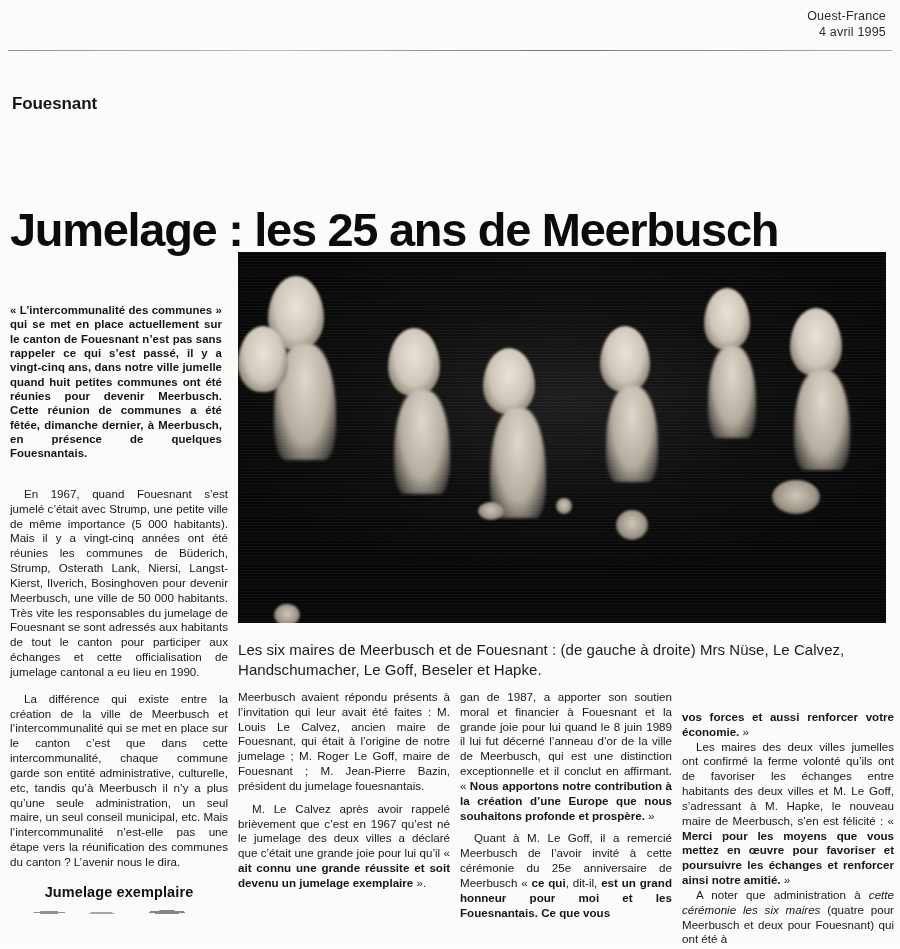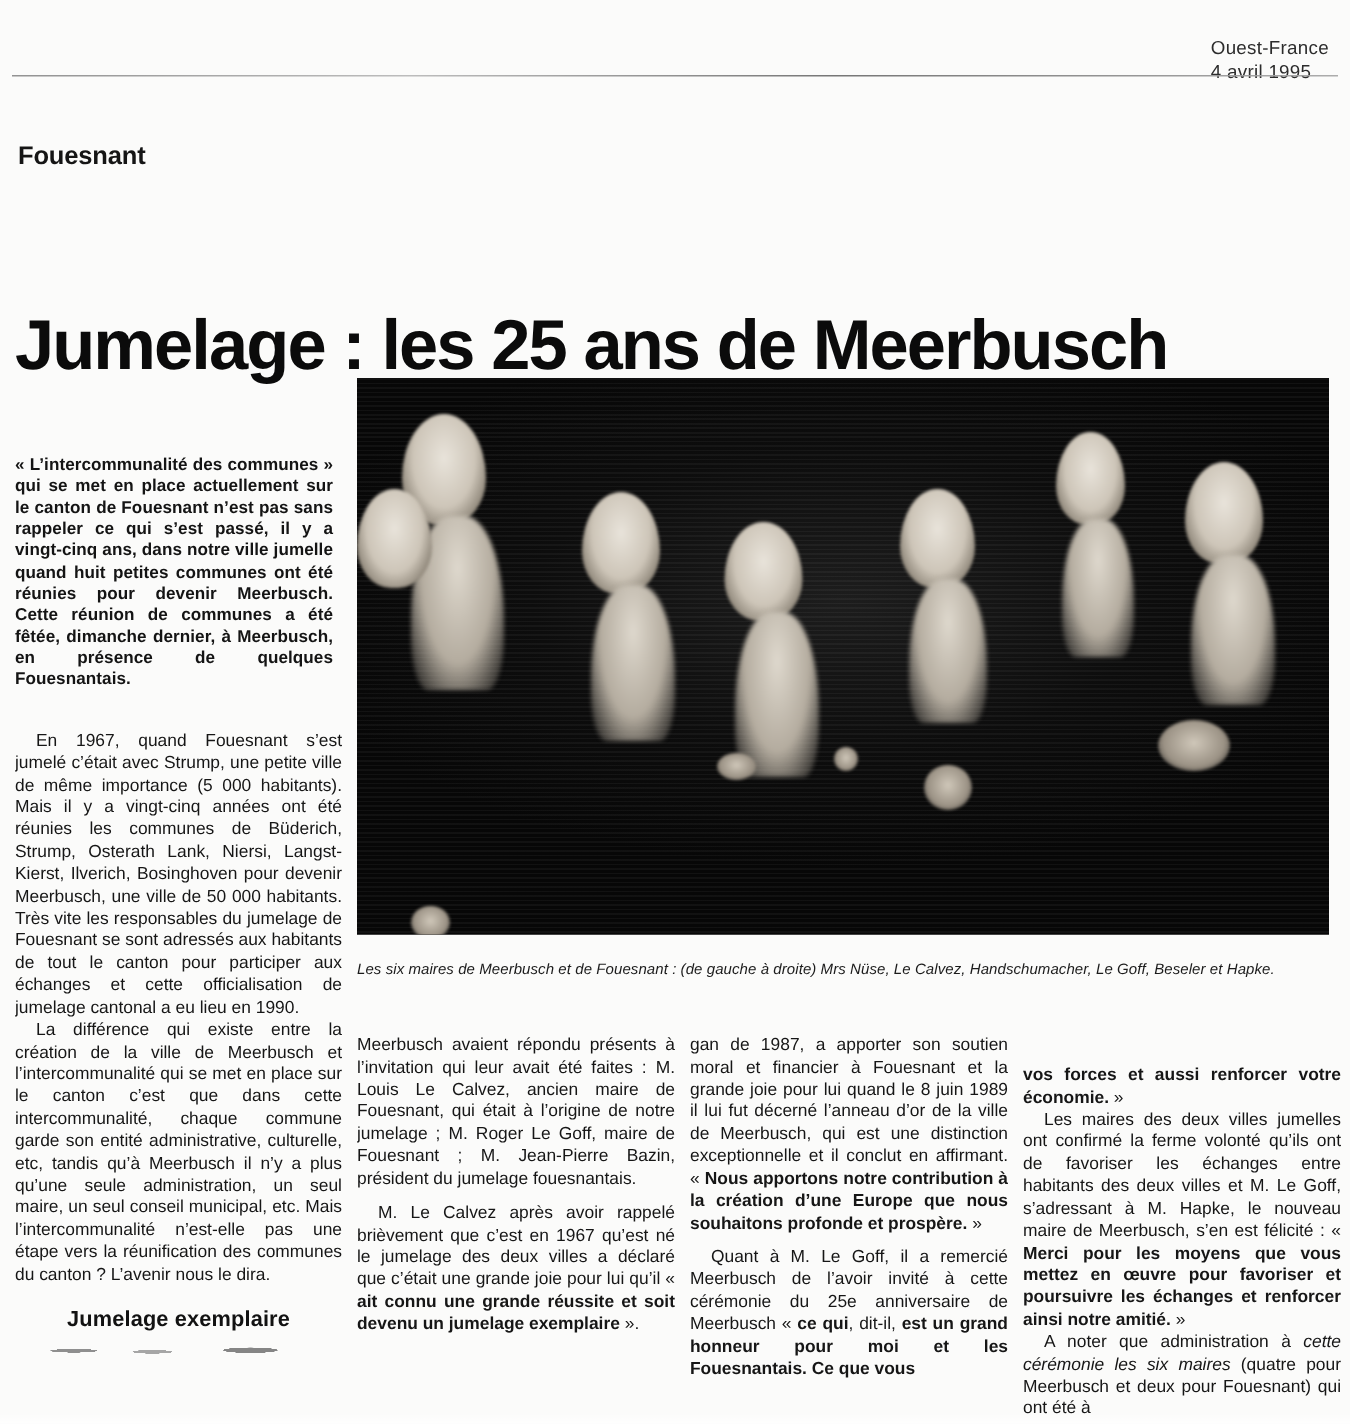--- a/index.html
+++ b/index.html
@@ -22,23 +22,23 @@
     background: #fbfbfa;
   }
   #page {
     position: absolute;
     inset: 0;
   }
 
   
   .masthead {
     position: absolute;
-    top: 24px;
+    top: 8px;
     right: 14px;
-    text-align: left;
+    text-align: right;
     line-height: 1.28;
   }
   .masthead .pub {
     font-size: 12.5px;
     letter-spacing: .2px;
     color: #2c2c2c;
   }
   .masthead .date {
     font-size: 12.5px;
     letter-spacing: .2px;
@@ -179,39 +179,38 @@
     position: absolute;
     border-radius: 50%;
     background: radial-gradient(ellipse at 50% 45%, #cfc7b9 0%, #9a9184 60%, rgba(30,28,25,0) 100%);
     filter: blur(1.2px);
   }
   .caption {
     position: absolute;
     left: 238px;
     top: 640px;
     width: 648px;
-    font-style: italic;
-    font-size: 10px;
+    font-size: 15px;
     line-height: 1.33;
     color: #1b1b1b;
     letter-spacing: .05px;
   }
 
   
   .col-body {
     position: absolute;
     top: 690px;
     height: 259px;
     overflow: hidden;
   }
   #col2 { left: 238px;  width: 212px; }
   #col3 { left: 460px;  width: 212px; }
   #col4 { left: 682px;  width: 212px; margin-top: 20px; }
   .col-body p + p { margin-top: 8px; }
-  .col-left p + p { margin-top: 0; }
+  .col-left p + p { margin-top: 12px; }
   b { font-weight: bold; }
 
   
   .bottom-fade {
     position: absolute;
     left: 0; right: 0; bottom: 0;
     height: 7px;
     background: linear-gradient(to bottom, rgba(255,255,255,0), rgba(255,255,255,.85));
     pointer-events: none;
   }

